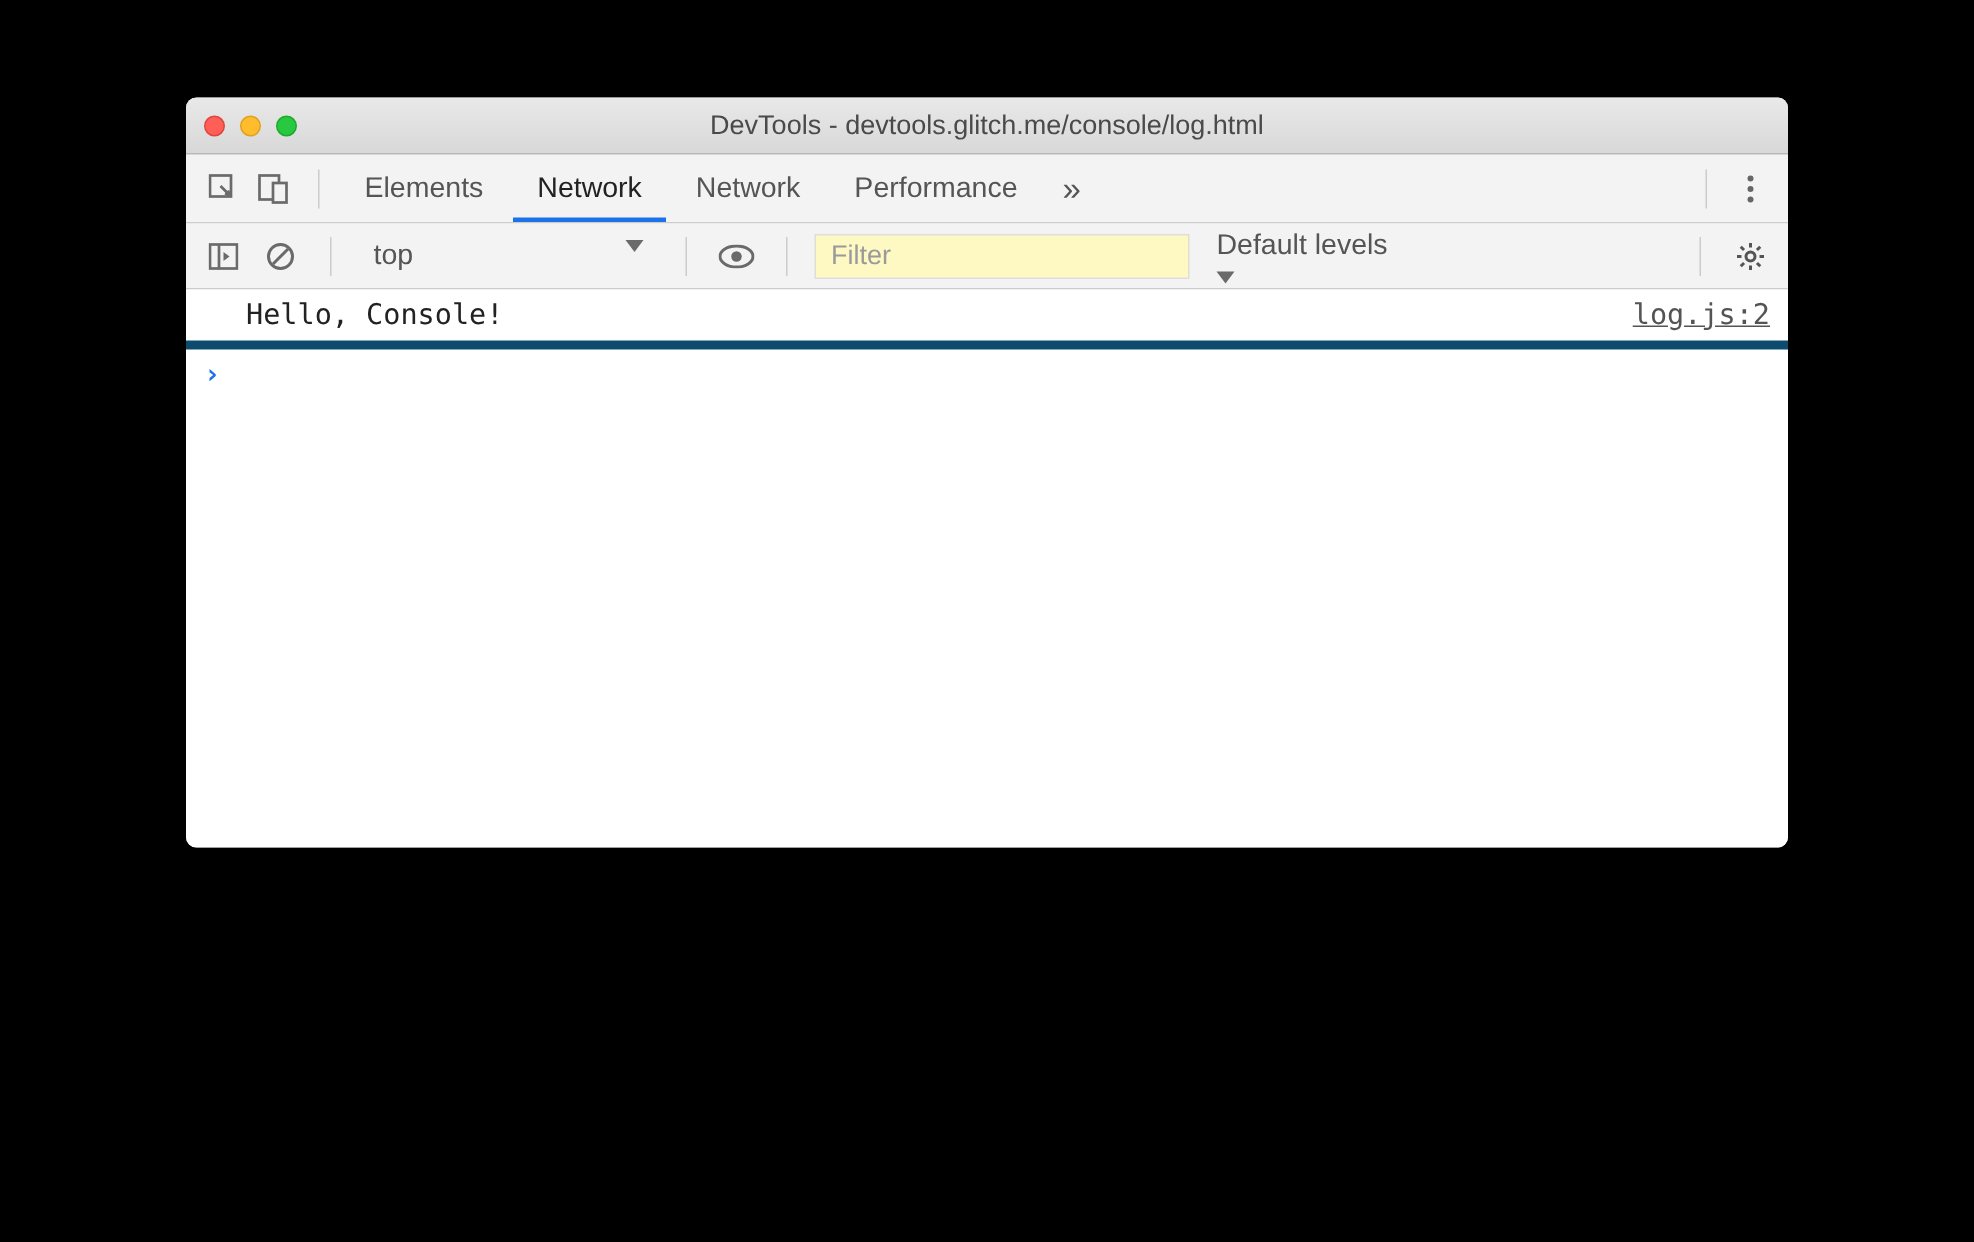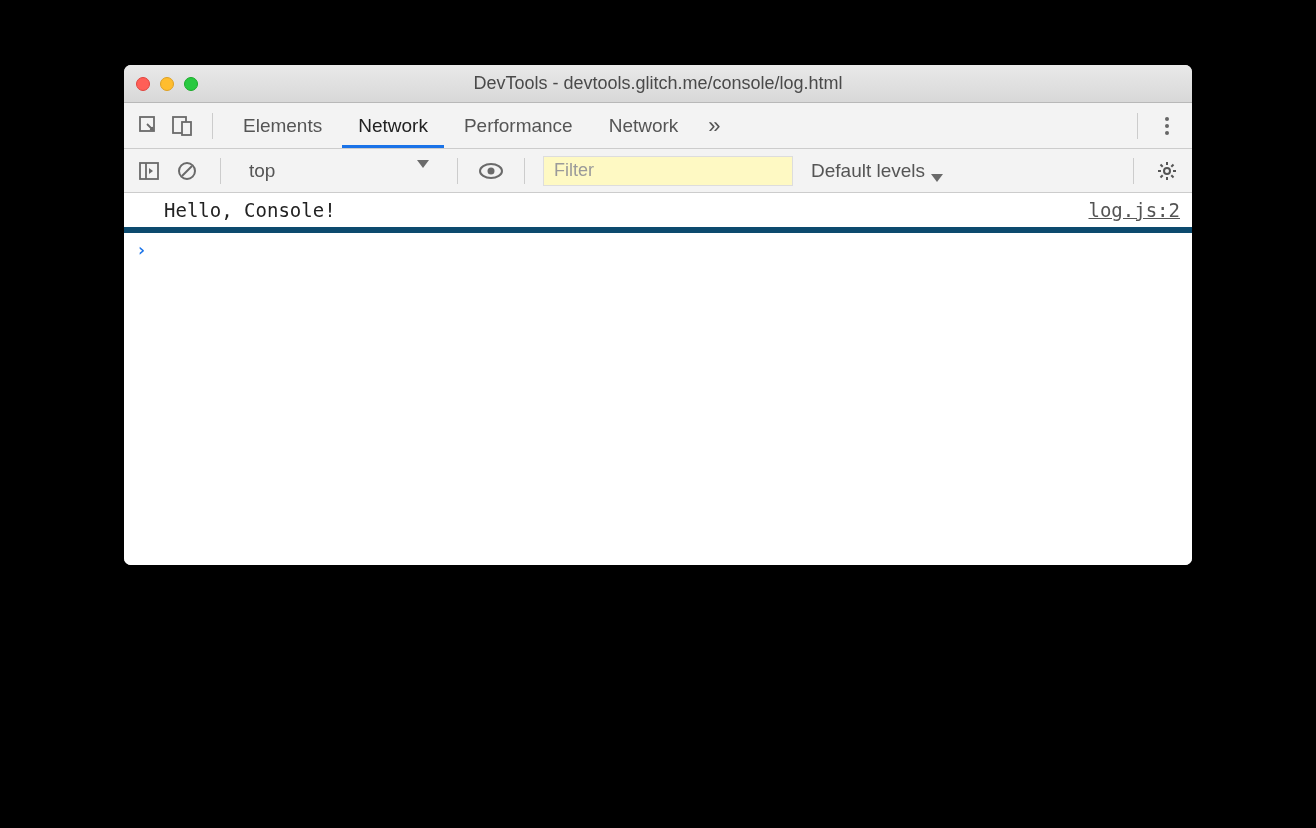--- a/index.html
+++ b/index.html
@@ -136,24 +136,25 @@
     border: 1px solid #ddd;
     height: 30px;
     width: 250px;
     font-size: 18px;
     padding: 0 10px;
     color: #333;
   }
   .filter-input::placeholder { color: #9a9a9a; }
   .levels {
     display: flex;
-    align-items: flex-end;
+    align-items: flex-start;
     gap: 6px;
     padding: 0 10px;
     cursor: pointer;
+    flex-direction: column;
   }
   .gear { cursor: pointer; color: #666; }
 
   .console-body {
     flex: 1;
     background: #fff;
     overflow: auto;
     font-family: Menlo, Consolas, monospace;
     font-size: 19px;
   }
@@ -208,22 +209,22 @@
     </div>
     <div class="tb-icon">
       <svg width="22" height="20" viewBox="0 0 22 20">
         <rect x="1" y="1" width="13" height="16" fill="none" stroke="#6a6a6a" stroke-width="1.8"></rect>
         <rect x="10" y="6" width="9" height="13" fill="#f3f3f3" stroke="#6a6a6a" stroke-width="1.8"></rect>
       </svg>
     </div>
     <div class="vdiv"></div>
     <div class="tab">Elements</div>
     <div class="tab active">Network</div>
+    <div class="tab">Network</div>
     <div class="tab">Performance</div>
-    <div class="tab">Network</div>
     <div class="more">»</div>
     <div class="spacer"></div>
     <div class="vdiv"></div>
     <div class="kebab">
       <span></span>
         <span></span>
         <span></span>
     </div>
   </div>
 

